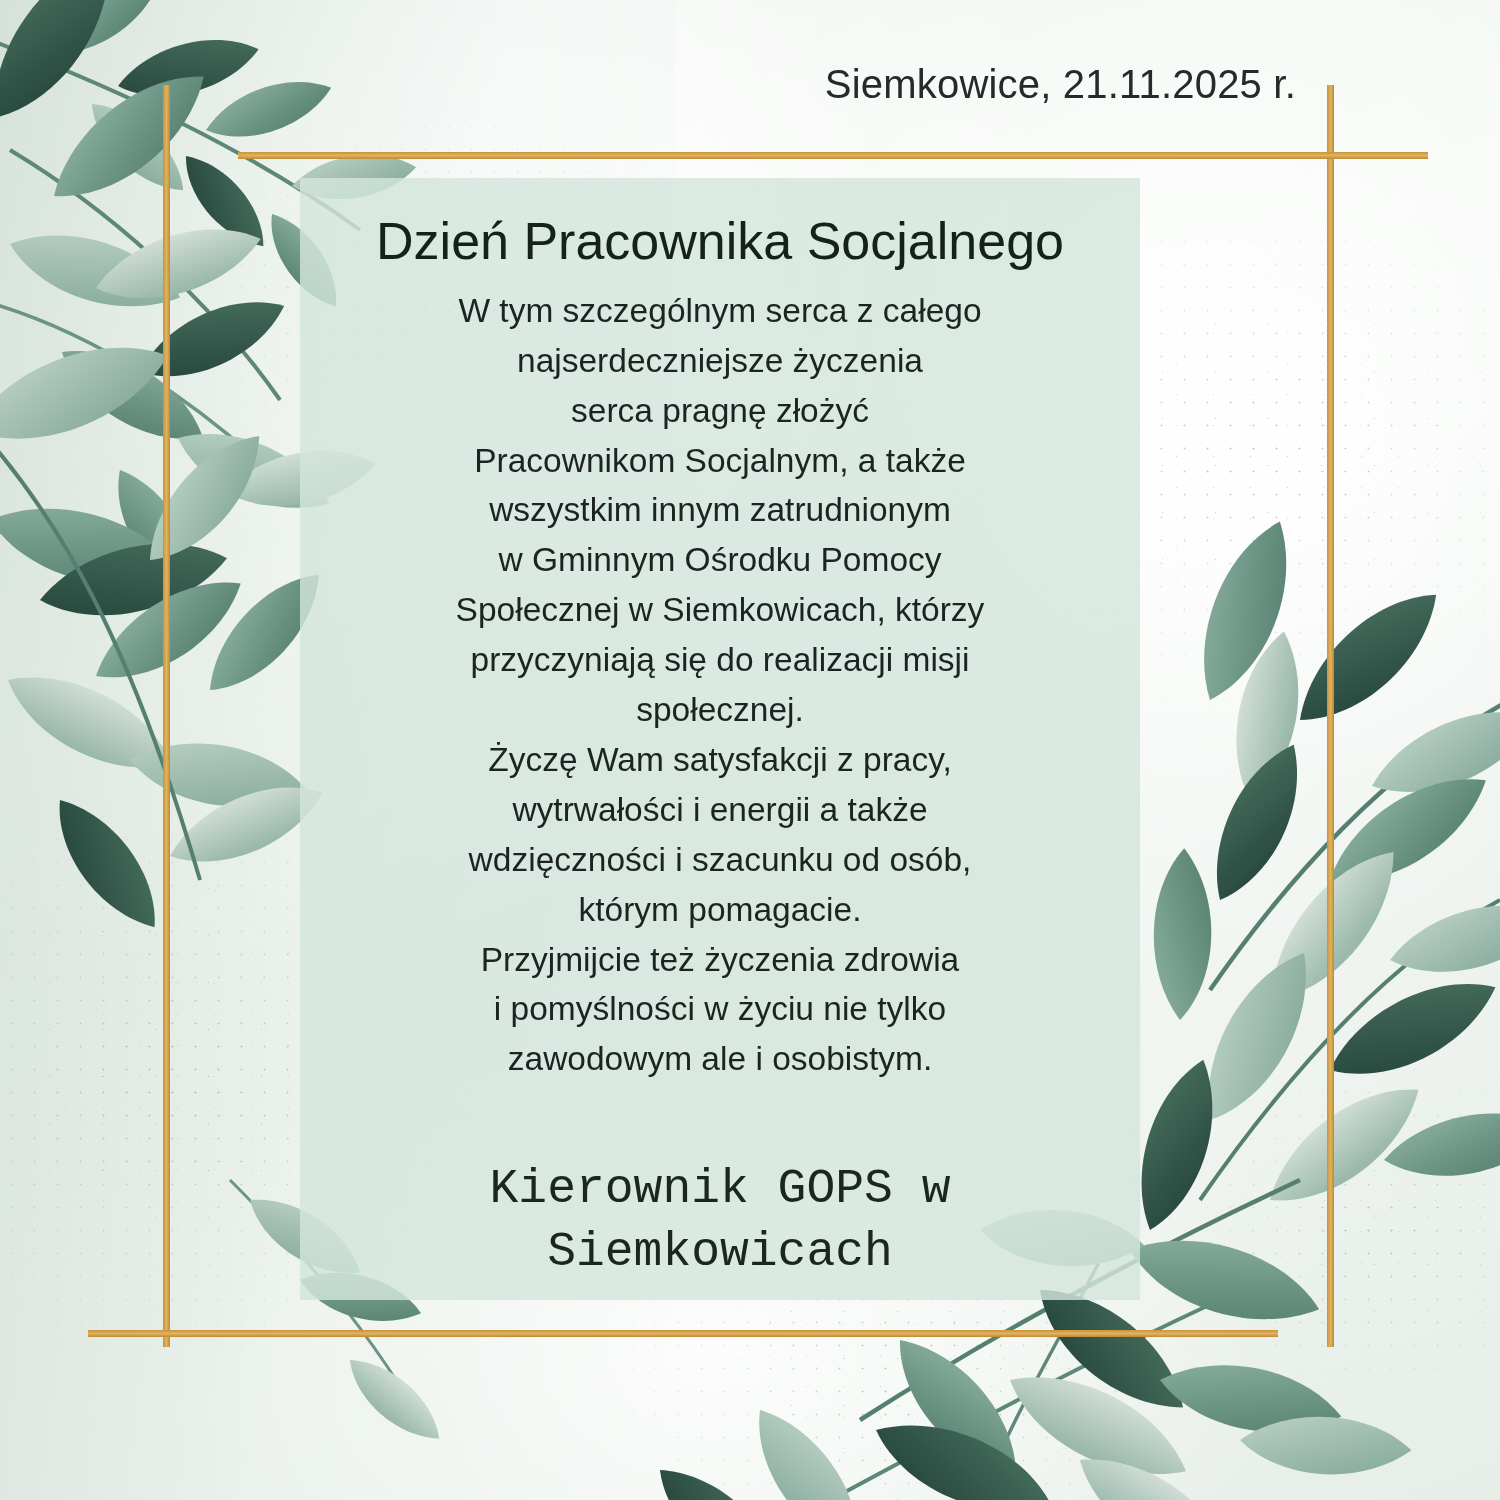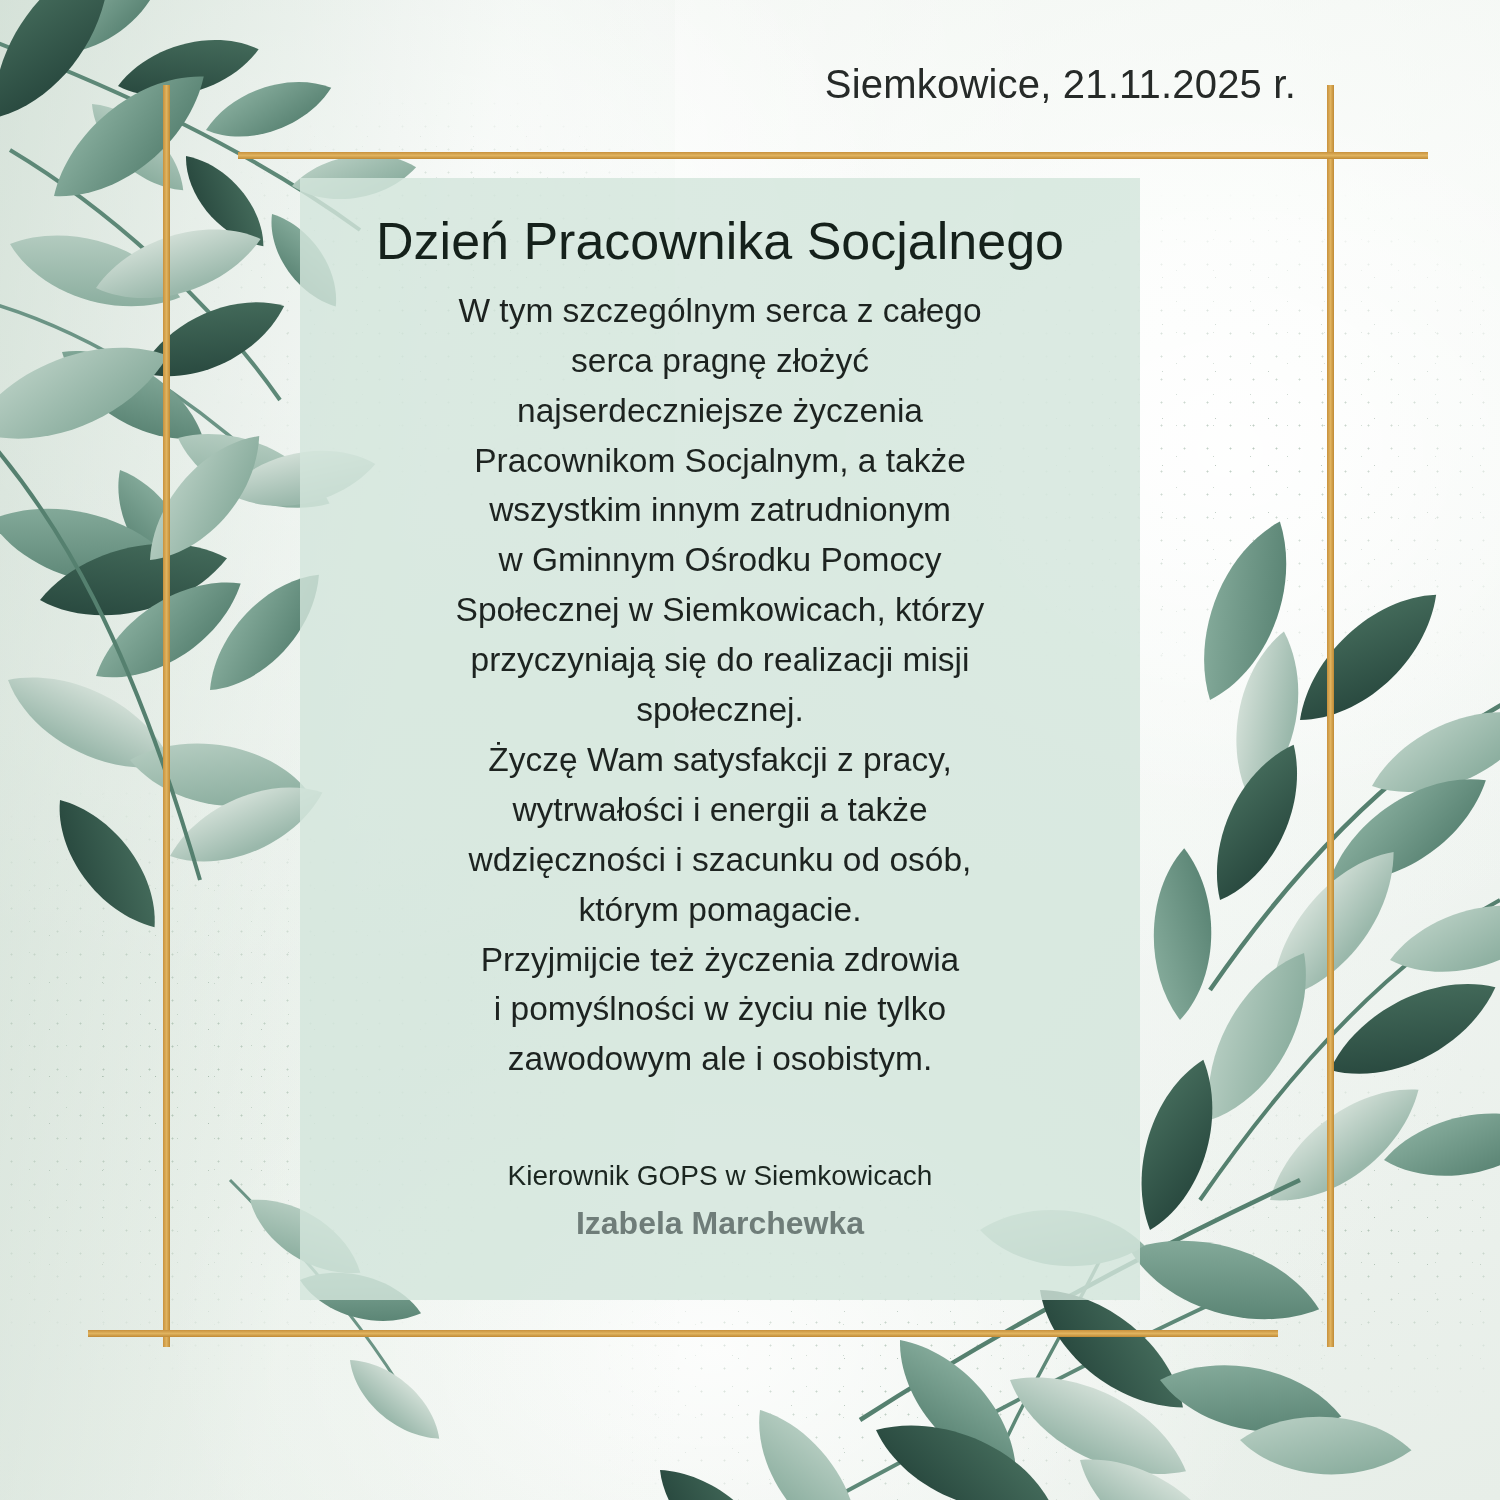--- a/index.html
+++ b/index.html
@@ -150,22 +150,22 @@
     line-height: 1.49;
     color: #1d2320;
   }
   .panel-body p {
     margin: 0;
   }
   .sign-block {
     margin-top: 74px;
   }
   .sign-role {
-    font-family: Liberation Sans, sans-serif;
-    font-size: 28px;
+    font-family: Liberation Mono, monospace;
+    font-size: 48px;
     color: #1b2620;
     line-height: 1.3;
   }
   .sign-name {
     margin-top: 8px;
     font-size: 32px;
     font-weight: bold;
     color: #6f7d79;
     line-height: 1.3;
   }
@@ -400,36 +400,35 @@
   <div class="gold-h-top"></div>
   <div class="gold-h-bottom"></div>
 
   <div class="date-line">Siemkowice, 21.11.2025 r.</div>
 
   <div class="panel">
     <div class="panel-title">Dzień Pracownika Socjalnego</div>
 
     <div class="panel-body">
       <p>W tym szczególnym serca z całego</p>
+      <p>najserdeczniejsze życzenia</p>
       <p>serca pragnę złożyć</p>
-      <p>najserdeczniejsze życzenia</p>
       <p>Pracownikom Socjalnym, a także</p>
       <p>wszystkim innym zatrudnionym</p>
       <p>w Gminnym Ośrodku Pomocy</p>
       <p>Społecznej w Siemkowicach, którzy</p>
       <p>przyczyniają się do realizacji misji</p>
       <p>społecznej.</p>
       <p>Życzę Wam satysfakcji z pracy,</p>
       <p>wytrwałości i energii a także</p>
       <p>wdzięczności i szacunku od osób,</p>
       <p>którym pomagacie.</p>
       <p>Przyjmijcie też życzenia zdrowia</p>
       <p>i pomyślności w życiu nie tylko</p>
       <p>zawodowym ale i osobistym.</p>
     </div>
 
     <div class="sign-block">
       <div class="sign-role">Kierownik GOPS w Siemkowicach</div>
-      <div class="sign-name">Izabela Marchewka</div>
     </div>
   </div>
 
 </div>
 
 </body></html>

